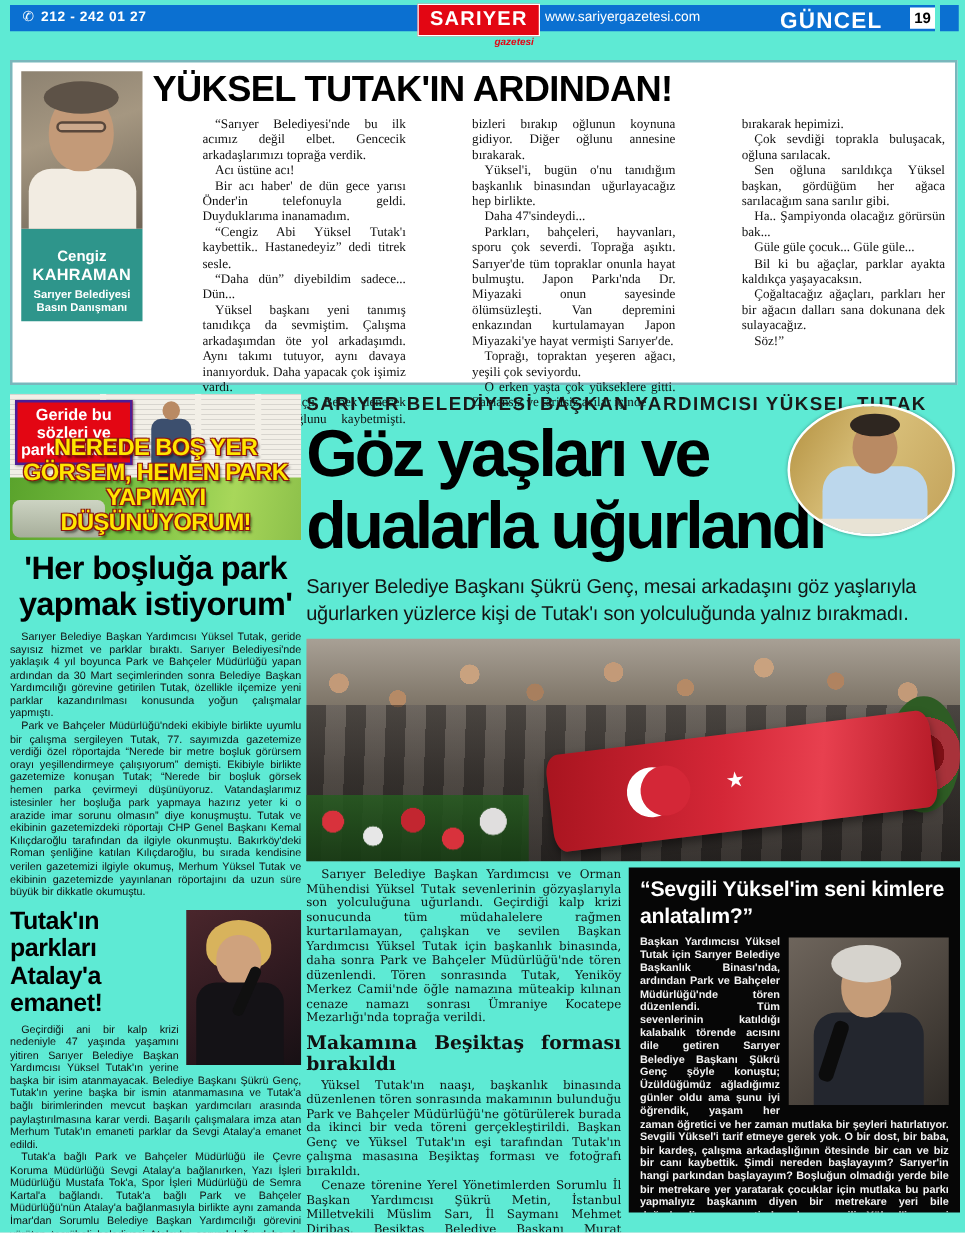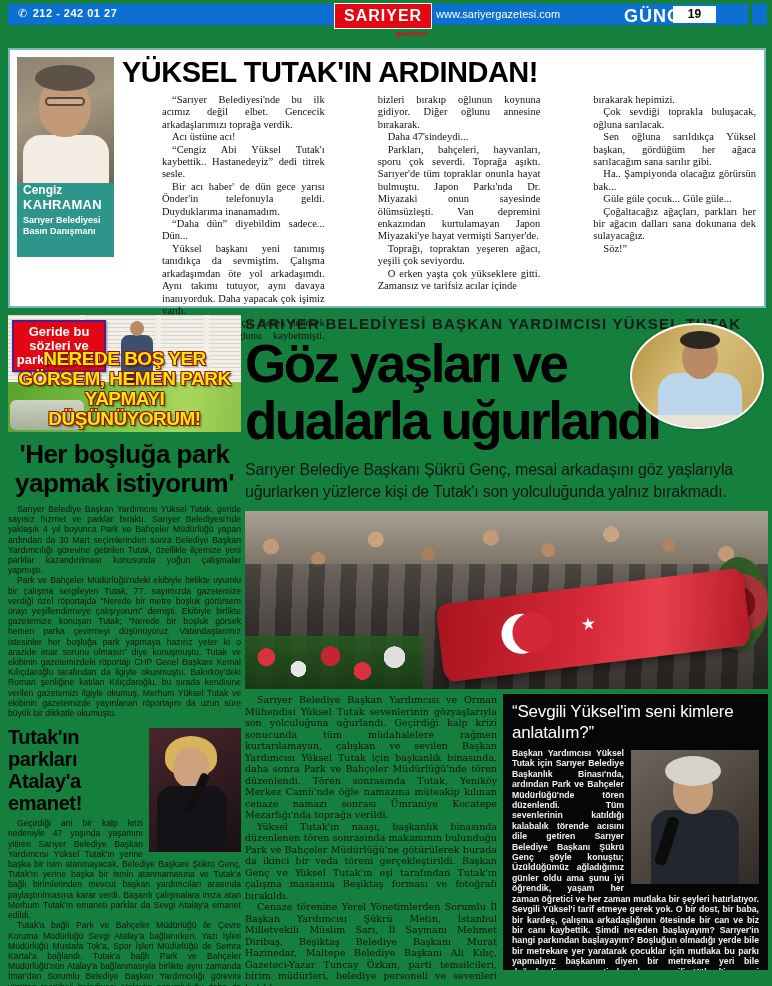--- a/index.html
+++ b/index.html
@@ -1,47 +1,47 @@
 <!DOCTYPE html>
 <html><head>
 <meta charset="utf-8">
 <style>
   * { margin:0; padding:0; box-sizing:border-box; }
   html,body { background:#e9e9e9; }
-  .page { position:relative; width:772px; height:986px; background:#15803d; margin:0 auto;
+  .page { position:relative; width:772px; height:986px; background:#5eead4; margin:0 auto;
           font-family:"Liberation Sans", sans-serif; overflow:hidden; }
 
   
   .topbar { position:absolute; left:8px; top:4px; width:740px; height:21px; background:#0b70d1; }
   .topbar-endcap { position:absolute; left:752px; top:4px; width:15px; height:21px; background:#0b70d1; }
   .phone-wrap { position:absolute; left:10px; top:3px; color:#fff; font-size:11px; font-weight:bold; letter-spacing:.5px; }
   .phone-icon { margin-right:5px; font-weight:normal; }
   .logo { position:absolute; left:326px; top:-1px; background:#e30613; color:#fff; font-weight:bold;
           font-size:16px; letter-spacing:1px; padding:3px 9px 3px 9px; border:1px solid #fff; }
   .logo-sub { position:absolute; right:4px; bottom:-10px; color:#e30613; font-style:italic; font-size:8px;
               font-weight:bold; background:transparent; letter-spacing:0;padding-left:16px; }
   .site-url { position:absolute; left:428px; top:4px; color:#fff; font-size:11px; }
   .section-label { position:absolute; left:616px; top:2px; color:#fff; font-weight:bold; font-size:18px; letter-spacing:1px; }
-  .page-num { position:absolute; right:32px; top:2px; width:43px; height:17px; background:#fff; color:#000;
+  .page-num { position:absolute; right:0; top:2px; width:20px; height:17px; background:#fff; color:#000;
               font-weight:bold; font-size:12px; text-align:center; line-height:17px; }
 
   
   .top-article { position:absolute; left:8px; top:48px; width:758px; height:260px; border:2px solid #79b7bc; background:#fff; }
   .author-card { position:absolute; left:7px; top:7px; width:97px; height:200px; }
   .author-photo { height:126px; position:relative; overflow:hidden;
      background:linear-gradient(160deg,#8d8271 0%, #a59781 40%, #6f6557 100%); }
   .author-photo .head { position:absolute; left:22px; top:18px; width:52px; height:62px; border-radius:50% 50% 46% 46%;
      background:#c39a78; }
   .author-photo .hair { position:absolute; left:18px; top:8px; width:60px; height:26px; border-radius:50%;
      background:#5d5247; }
   .author-photo .glasses { position:absolute; left:28px; top:40px; width:40px; height:9px;
      border:2px solid rgba(40,30,25,.7); border-radius:5px; background:rgba(255,255,255,.15); }
   .author-photo .body { position:absolute; left:6px; top:78px; width:86px; height:50px; border-radius:18px 18px 0 0;
      background:#f2ece2; }
-  .author-info { height:74px; background:#2e958b; color:#fff; padding:1px 6px 0 6px; }
+  .author-info { height:74px; background:#2e958b; color:#fff; padding:16px 6px 0 6px;text-align:center; }
   .author-name1 { font-size:12px; font-weight:bold; line-height:13px; }
   .author-name2 { font-size:13px; font-weight:bold; line-height:15px; letter-spacing:.3px; }
   .author-title { font-size:9px; font-weight:bold; line-height:11px; margin-top:3px; }
 
   .ob-content { margin-left:108px; padding:4px 8px 0 4px; }
   .ob-headline { font-size:29px; line-height:32px; font-weight:bold; color:#000; letter-spacing:-.5px; margin:2px 0 6px 0; }
   .tcols { display:flex; gap:13px; }
   .tcol { flex:1; font-family:"Liberation Serif", serif; font-size:10.5px; line-height:12.4px;
           text-align:justify; color:#111;margin-left:40px; }
   .tcol p { text-indent:10px; }
@@ -131,21 +131,21 @@
   .wreath { position:absolute; right:0; top:26%; width:11%; height:52%; border-radius:50%;
      background:radial-gradient(circle at 50% 50%, #7e1016 0 30%, #a8323a 30% 55%, #2e5c24 55% 100%); }
 
   .bottom-row { display:flex; margin-top:5px; height:276px; }
   .news-col { width:258px; padding-right:6px; font-family:"DejaVu Serif", serif; font-size:9.5px;
      line-height:11.5px; text-align:justify; color:#111; }
   .news-col p { text-indent:12px; }
   .news-subhead { font-size:15px; line-height:17px; font-weight:bold; margin:5px 0 3px 0; text-indent:0 !important;
      font-family:"DejaVu Serif", serif; }
   .quote-box { flex:1; background:#060606; color:#fff; padding:7px 9px 6px 9px; overflow:hidden; }
-  .quote-title { font-size:17px; line-height:21px; font-weight:normal; margin-bottom:5px; letter-spacing:-.2px; }
+  .quote-title { font-size:17px; line-height:21px; font-weight:bold; margin-bottom:5px; letter-spacing:-.2px; }
   .quote-photo { float:right; width:128px; height:134px; margin:2px 0 4px 7px; position:relative; overflow:hidden;
      background:linear-gradient(140deg,#6e655c 0%, #4c453e 55%, #2e2a26 100%); }
   .quote-photo .hair { position:absolute; left:34px; top:6px; width:56px; height:30px; border-radius:50%; background:#d6d3cd; }
   .quote-photo .face { position:absolute; left:42px; top:16px; width:40px; height:48px; border-radius:48%; background:#c59c78; }
   .quote-photo .suit { position:absolute; left:20px; top:60px; width:88px; height:74px; border-radius:18px 18px 0 0; background:#23262e; }
   .quote-photo .mic  { position:absolute; left:30px; top:66px; width:12px; height:50px; border-radius:5px;
      background:#0c0c0c; transform:rotate(18deg); }
   .quote-text { font-size:8.7px; line-height:10.4px; font-weight:bold; text-align:justify; color:#f2f2f2; }
 </style>
 </head>
@@ -180,39 +180,41 @@
         <div class="author-name2">KAHRAMAN</div>
         <div class="author-title">Sarıyer Belediyesi Basın Danışmanı</div>
       </div>
     </div>
     <div class="ob-content">
       <h1 class="ob-headline">YÜKSEL TUTAK'IN ARDINDAN!</h1>
       <div class="tcols">
         <div class="tcol">
           <p>“Sarıyer Belediyesi'nde bu ilk acımız değil elbet. Gencecik arkadaşlarımızı toprağa verdik.</p>
           <p>Acı üstüne acı!</p>
+          <p>Bir acı haber' de dün gece yarısı Önder'in telefonuyla geldi. Duyduklarıma inanamadım.</p>
           <p>“Cengiz Abi Yüksel Tutak'ı kaybettik.. Hastanedeyiz” dedi titrek sesle.</p>
-          <p>Bir acı haber' de dün gece yarısı Önder'in telefonuyla geldi. Duyduklarıma inanamadım.</p>
           <p>“Daha dün” diyebildim sadece... Dün...</p>
           <p>Yüksel başkanı yeni tanımış tanıdıkça da sevmiştim. Çalışma arkadaşımdan öte yol arkadaşımdı. Aynı takımı tutuyor, aynı davaya inanıyorduk. Daha yapacak çok işimiz vardı.</p>
           <p>Çalışkandı. Gençti. Bebek denecek yaşlarda bir oğlunu kaybetmişti. Şimdi</p>
         </div>
         <div class="tcol">
           <p class="noindent">bizleri bırakıp oğlunun koynuna gidiyor. Diğer oğlunu annesine bırakarak.</p>
+          <p>Yüksel'i, bugün o'nu tanıdığım başkanlık binasından uğurlayacağız hep birlikte.</p>
           <p>Daha 47'sindeydi...</p>
           <p>Parkları, bahçeleri, hayvanları, sporu çok severdi. Toprağa aşıktı. Sarıyer'de tüm topraklar onunla hayat bulmuştu. Japon Parkı'nda Dr. Miyazaki onun sayesinde ölümsüzleşti. Van depremini enkazından kurtulamayan Japon Miyazaki'ye hayat vermişti Sarıyer'de.</p>
           <p>Toprağı, topraktan yeşeren ağacı, yeşili çok seviyordu.</p>
           <p>O erken yaşta çok yükseklere gitti. Zamansız ve tarifsiz acılar içinde</p>
         </div>
         <div class="tcol">
           <p class="noindent">bırakarak hepimizi.</p>
           <p>Çok sevdiği toprakla buluşacak, oğluna sarılacak.</p>
           <p>Sen oğluna sarıldıkça Yüksel başkan, gördüğüm her ağaca sarılacağım sana sarılır gibi.</p>
           <p>Ha.. Şampiyonda olacağız görürsün bak...</p>
           <p>Güle güle çocuk... Güle güle...</p>
+          <p>Bil ki bu ağaçlar, parklar ayakta kaldıkça yaşayacaksın.</p>
           <p>Çoğaltacağız ağaçları, parkları her bir ağacın dalları sana dokunana dek sulayacağız.</p>
           <p>Söz!”</p>
         </div>
       </div>
     </div>
   </div>
 
   <div class="sidebar">
     <div class="clipping">
       <div class="clip-texture"></div>
@@ -272,20 +274,21 @@
       <div class="coffin">
         <div class="moon"></div>
         <div class="flag-star">★</div>
       </div>
       <div class="flowers"></div>
     </div>
 
     <div class="bottom-row">
       <div class="news-col">
         <p>Sarıyer Belediye Başkan Yardımcısı ve Orman Mühendisi Yüksel Tutak sevenlerinin gözyaşlarıyla son yolculuğuna uğurlandı. Geçirdiği kalp krizi sonucunda tüm müdahalelere rağmen kurtarılamayan, çalışkan ve sevilen Başkan Yardımcısı Yüksel Tutak için başkanlık binasında, daha sonra Park ve Bahçeler Müdürlüğü'nde tören düzenlendi. Tören sonrasında Tutak, Yeniköy Merkez Camii'nde öğle namazına müteakip kılınan cenaze namazı sonrası Ümraniye Kocatepe Mezarlığı'nda toprağa verildi.</p>
+        <h4 class="news-subhead">Makamına Beşiktaş forması bırakıldı</h4>
         <p>Yüksel Tutak'ın naaşı, başkanlık binasında düzenlenen tören sonrasında makamının bulunduğu Park ve Bahçeler Müdürlüğü'ne götürülerek burada da ikinci bir veda töreni gerçekleştirildi. Başkan Genç ve Yüksel Tutak'ın eşi tarafından Tutak'ın çalışma masasına Beşiktaş forması ve fotoğrafı bırakıldı.</p>
         <p>Cenaze törenine Yerel Yönetimlerden Sorumlu İl Başkan Yardımcısı Şükrü Metin, İstanbul Milletvekili Müslim Sarı, İl Saymanı Mehmet Diribaş, Beşiktaş Belediye Başkanı Murat Hazinedar, Maltepe Belediye Başkanı Ali Kılıç, Gazeteci-Yazar Tuncay Özkan, parti temsilcileri, birim müdürleri, belediye personeli ve sevenleri katıldı.</p>
       </div>
       <div class="quote-box">
         <div class="quote-title">“Sevgili Yüksel'im seni kimlere anlatalım?”</div>
         <div class="quote-photo">
           <div class="suit"></div>
           <div class="face"></div>
           <div class="hair"></div>
           <div class="mic"></div>

